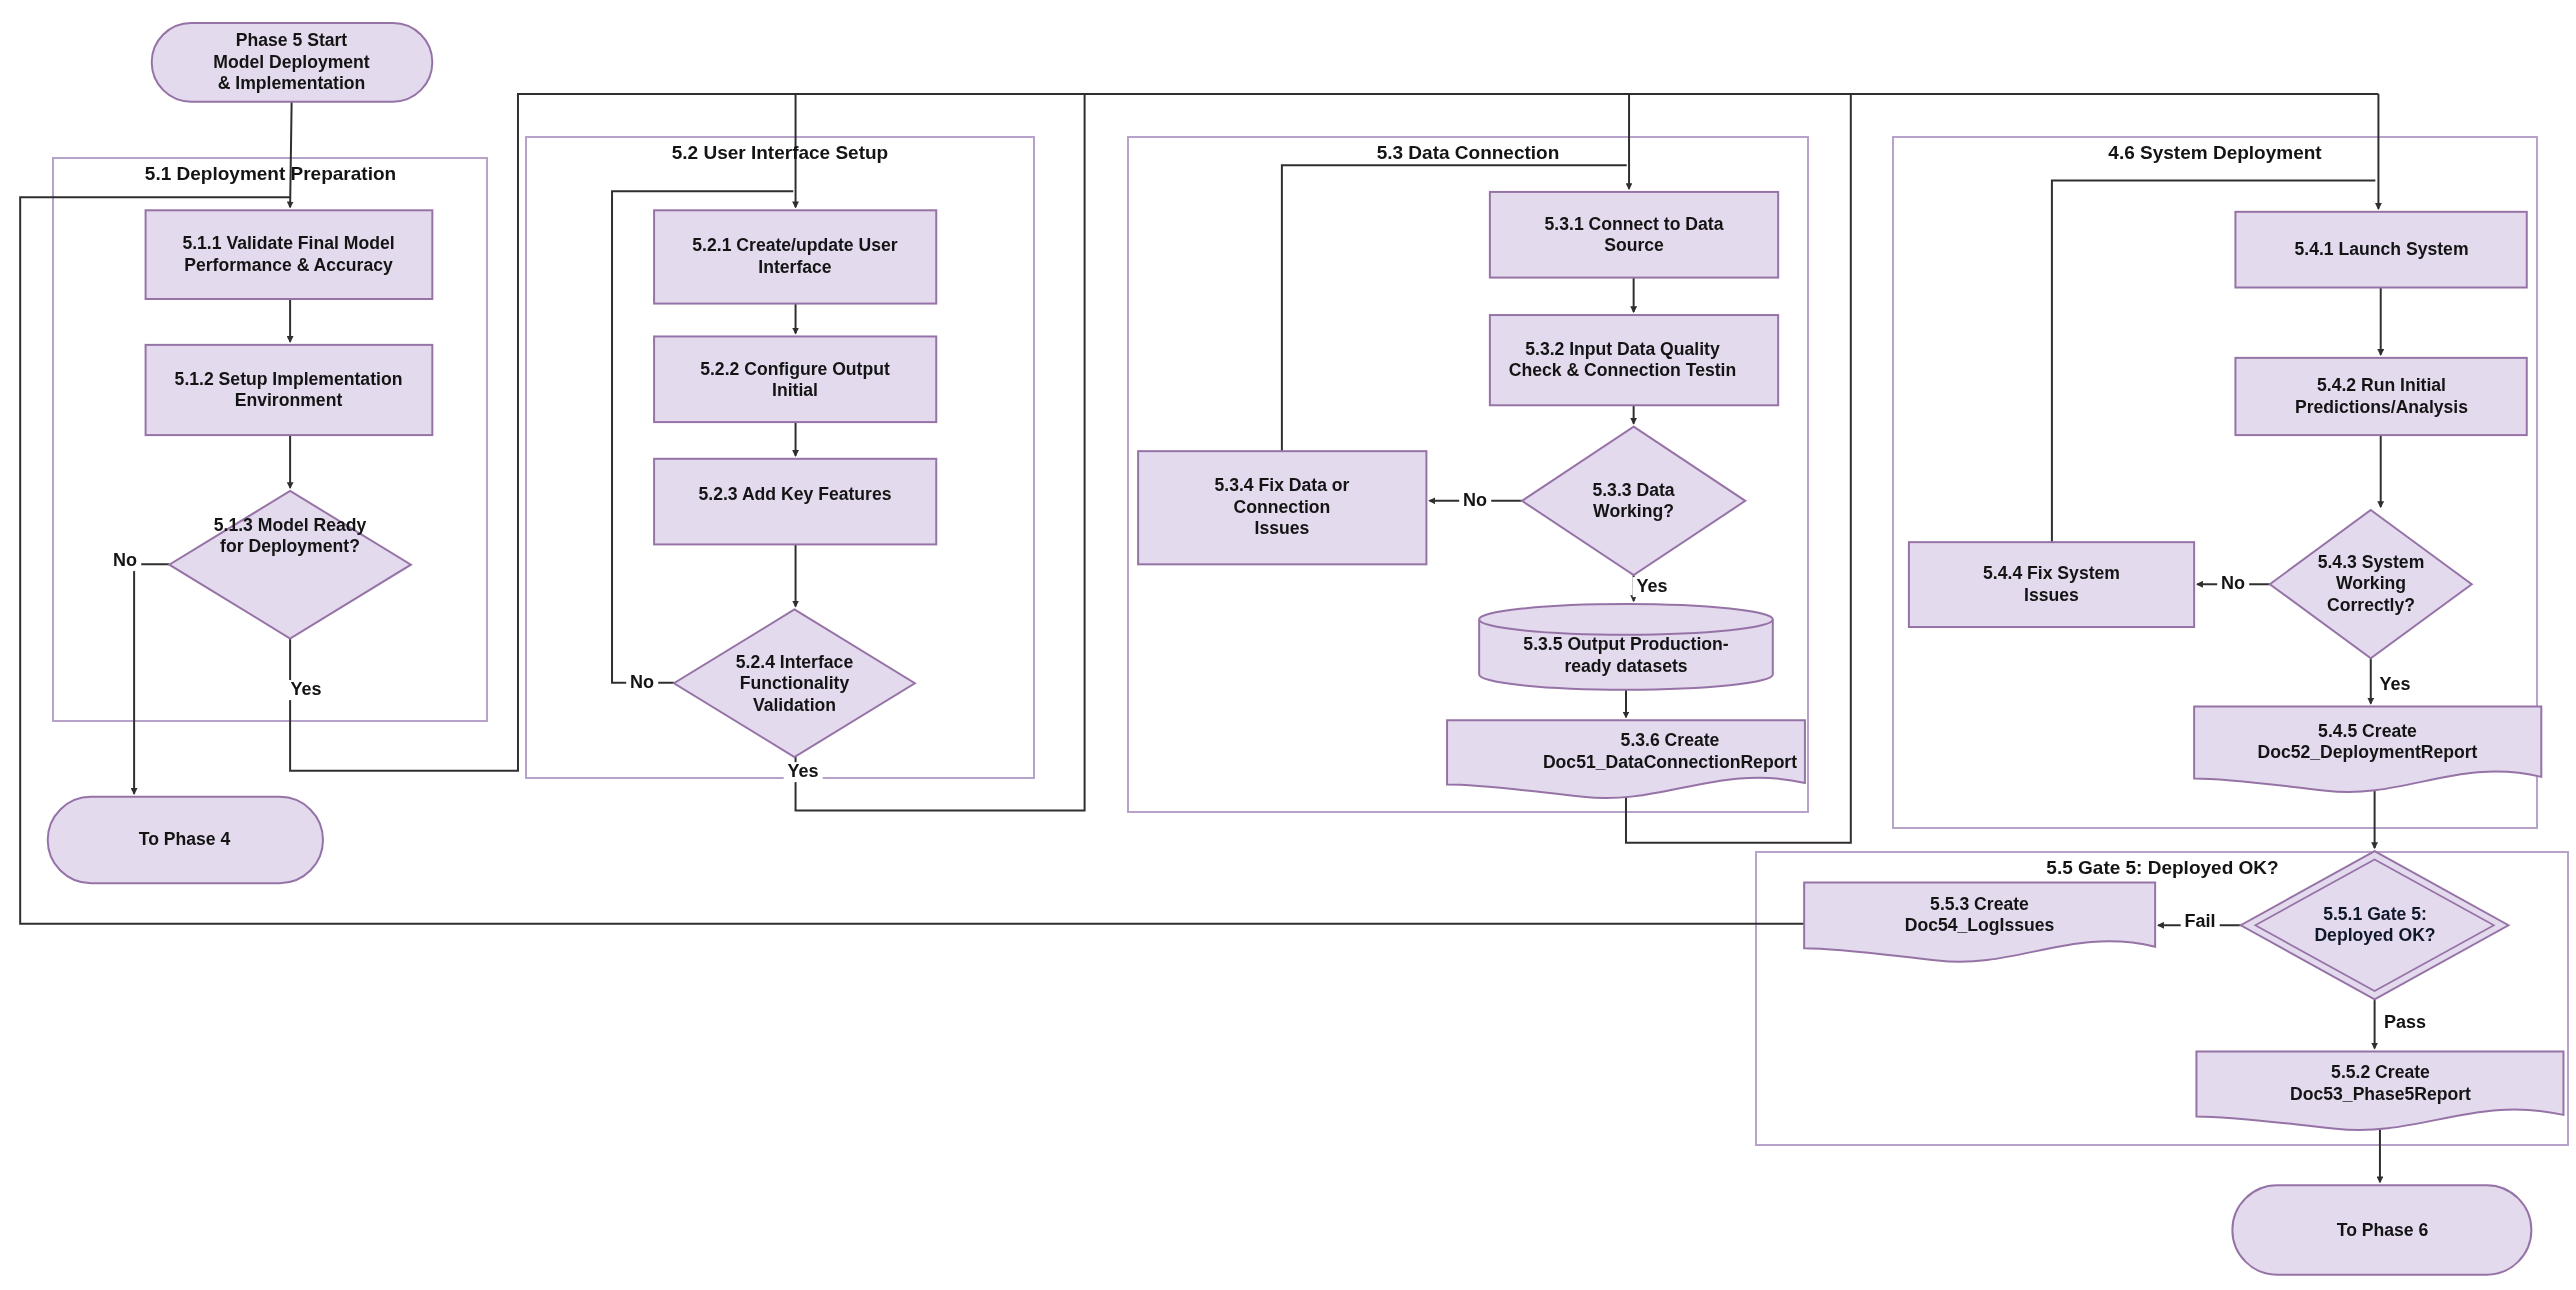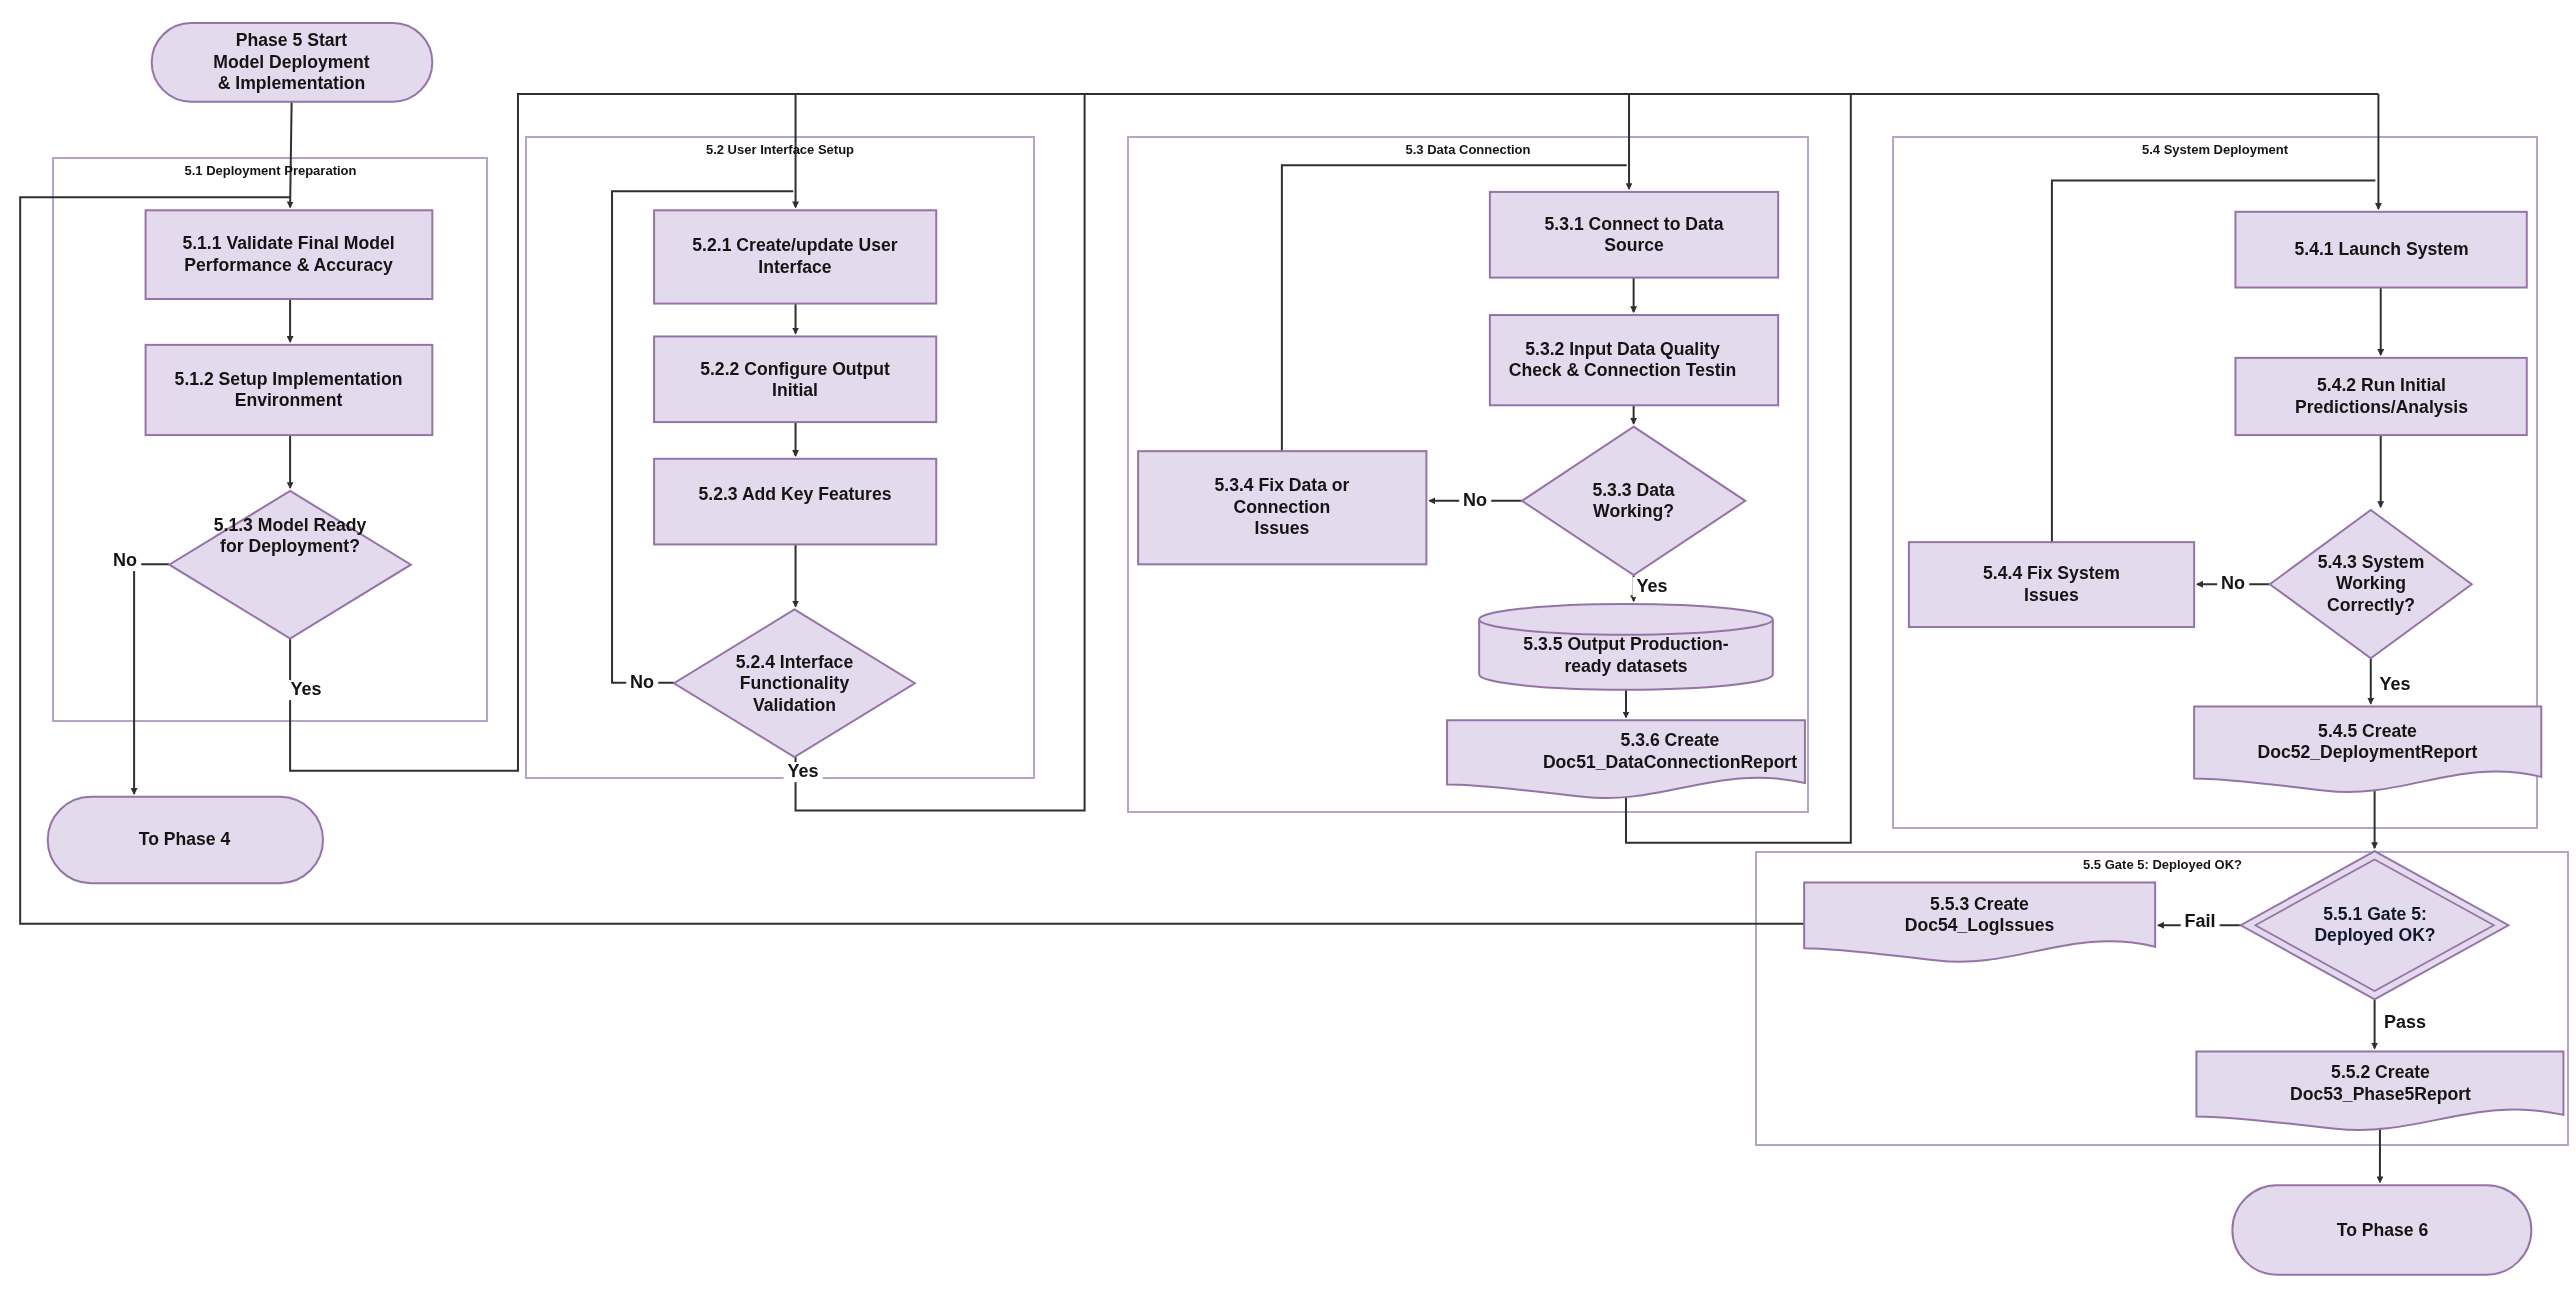--- a/index.html
+++ b/index.html
@@ -1,20 +1,20 @@
 <!DOCTYPE html>
 <html style="font-size:12.2px"><head>
 <meta charset="utf-8">
 <style>
   html,body{margin:0;padding:0;background:#ffffff;}
   #canvas{position:relative;width:2576px;height:1290px;background:#ffffff;overflow:hidden;
           font-family:"Liberation Sans",sans-serif;color:#141414;}
   #wires{position:absolute;left:0;top:0;z-index:2;}
   .container-box{position:absolute;background:transparent;border:2.3px solid #b7a3c9;z-index:1;}
-  .container-title{position:absolute;z-index:3;font-weight:bold;font-size:13px;text-align:center;
+  .container-title{position:absolute;z-index:3;font-weight:bold;font-size:19px;text-align:center;
                    white-space:pre-line;}
   .node-label{position:absolute;z-index:4;display:flex;align-items:center;justify-content:center;
               text-align:center;font-weight:bold;font-size:17.6px;line-height:1.22;white-space:pre-line;}
   .edge-label{position:absolute;z-index:5;transform:translate(-50%,-50%);font-weight:bold;font-size:18px;
               background:#ffffff;padding:0 3.8px;line-height:1.1;}
 </style>
 </head>
 <body>
 
 <div id="canvas">
@@ -85,21 +85,21 @@
         <rect x="2919" y="1550" width="391" height="117" rx="58.5" ry="58.5" fill="#e4daee" stroke="#9673a6" stroke-width="2.6"></rect>
       </g>
   </svg>
 <div class="container-box" style="left: 52px; top: 157px; width: 432px; height: 561px; border-color: rgb(183, 163, 201);"></div>
     <div class="container-title" style="left: 52px; top: 163px; width: 437px; color: rgb(20, 20, 20);">5.1 Deployment Preparation</div>
     <div class="container-box" style="left: 525px; top: 136px; width: 506px; height: 639px; border-color: rgb(183, 163, 201);"></div>
     <div class="container-title" style="left: 525px; top: 142px; width: 510px; color: rgb(20, 20, 20);">5.2 User Interface Setup</div>
     <div class="container-box" style="left: 1127px; top: 136px; width: 678px; height: 673px; border-color: rgb(183, 163, 201);"></div>
     <div class="container-title" style="left: 1127px; top: 142px; width: 682px; color: rgb(20, 20, 20);">5.3 Data Connection</div>
     <div class="container-box" style="left: 1892px; top: 136px; width: 642px; height: 689px; border-color: rgb(183, 163, 201);"></div>
-    <div class="container-title" style="left: 1892px; top: 142px; width: 646px; color: rgb(20, 20, 20);">5.4 System Deployment</div>
+    <div class="container-title" style="left: 1892px; top: 142px; width: 646px; color: rgb(20, 20, 20);">4.6 System Deployment</div>
     <div class="container-box" style="left: 1755px; top: 851px; width: 810px; height: 291px; border-color: rgb(183, 163, 201);"></div>
     <div class="container-title" style="left: 1755px; top: 857px; width: 815px; color: rgb(20, 20, 20);">5.5 Gate 5: Deployed OK?</div>
     <div class="node-label" style="left: 151px; top: 23px; width: 281px; height: 79px; color: rgb(20, 20, 20);">Phase 5 Start
 Model Deployment
 &amp; Implementation</div>
     <div class="node-label" style="left: 145px; top: 210px; width: 287px; height: 89px; color: rgb(20, 20, 20);">5.1.1 Validate Final Model
 Performance &amp; Accuracy</div>
     <div class="node-label" style="left: 145px; top: 345px; width: 287px; height: 90px; color: rgb(20, 20, 20);">5.1.2 Setup Implementation
 Environment</div>
     <div class="node-label" style="left: 169px; top: 462px; width: 242px; height: 148px; color: rgb(20, 20, 20);">5.1.3 Model Ready

